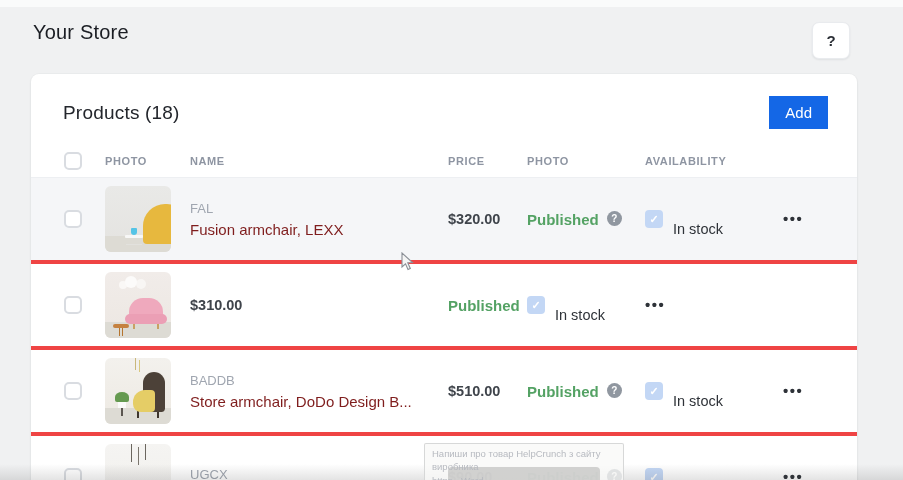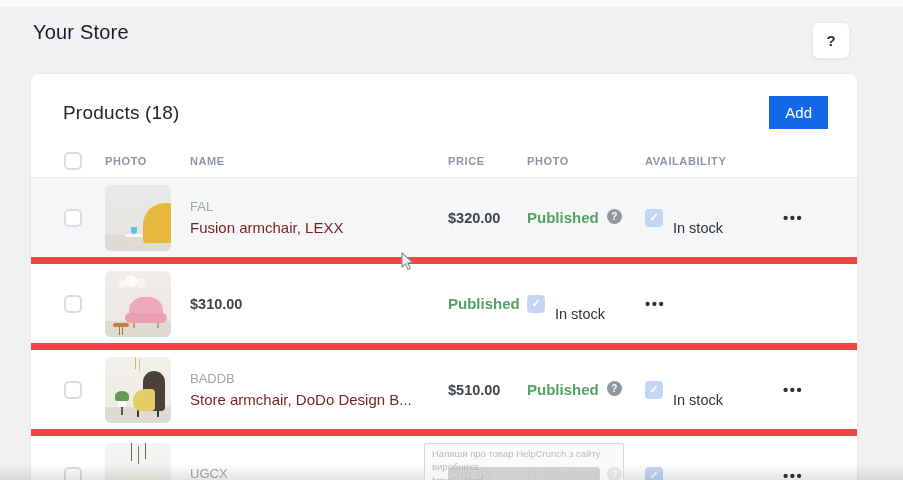--- a/index.html
+++ b/index.html
@@ -52,21 +52,21 @@
   }
   .thead {
     height:33px;
     border-bottom:1px solid #edeff2;
   }
   .th {
     font-size:11px; font-weight:700; color:#8e95a2; letter-spacing:.6px;
   }
   .trow {
     height:86px;
-    border-bottom:7px solid #ef4444;
+    border-bottom:4px solid #ef4444;
     background:#ffffff;
     cursor:pointer;
   }
   .trow.highlight { background:#f5f6f8; }
 
   .checkbox {
     width:18px; height:18px; background:#fff;
     border:2px solid #d9dce1; border-radius:5px; cursor:pointer;
   }
 

